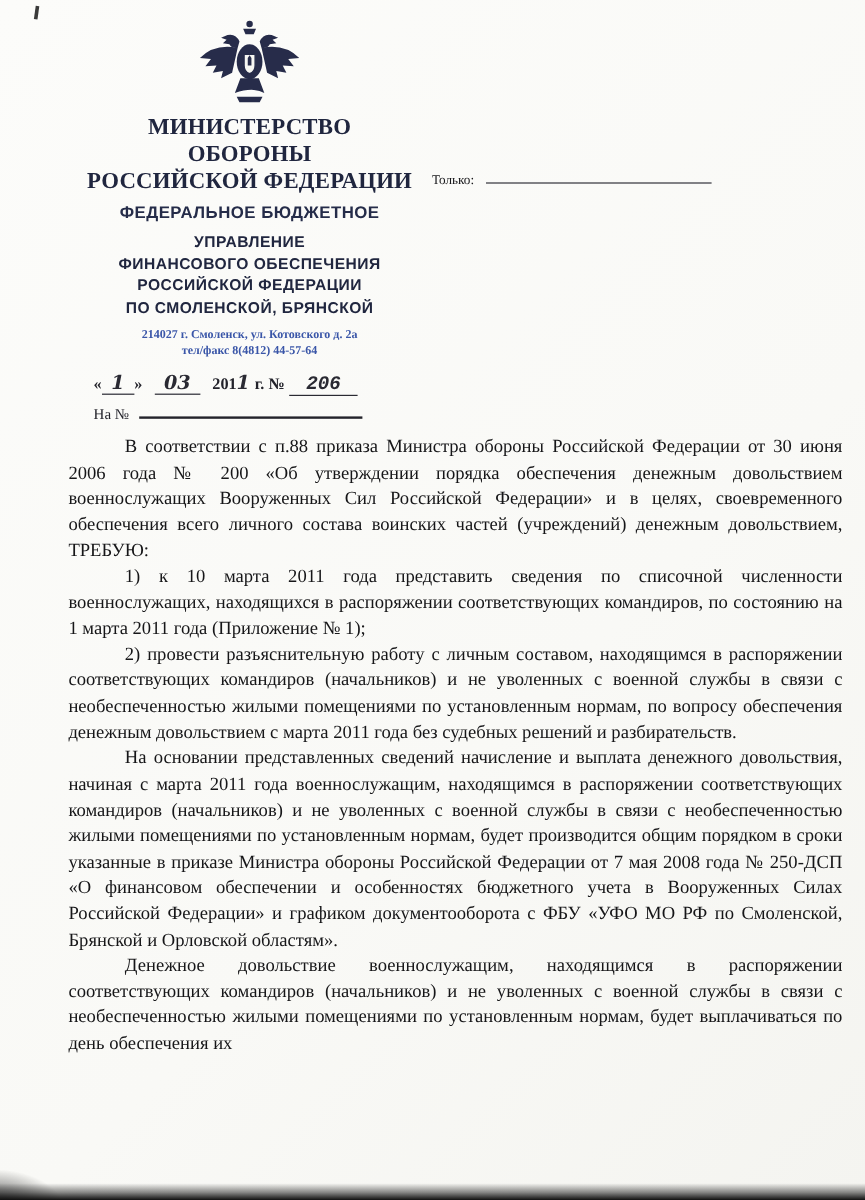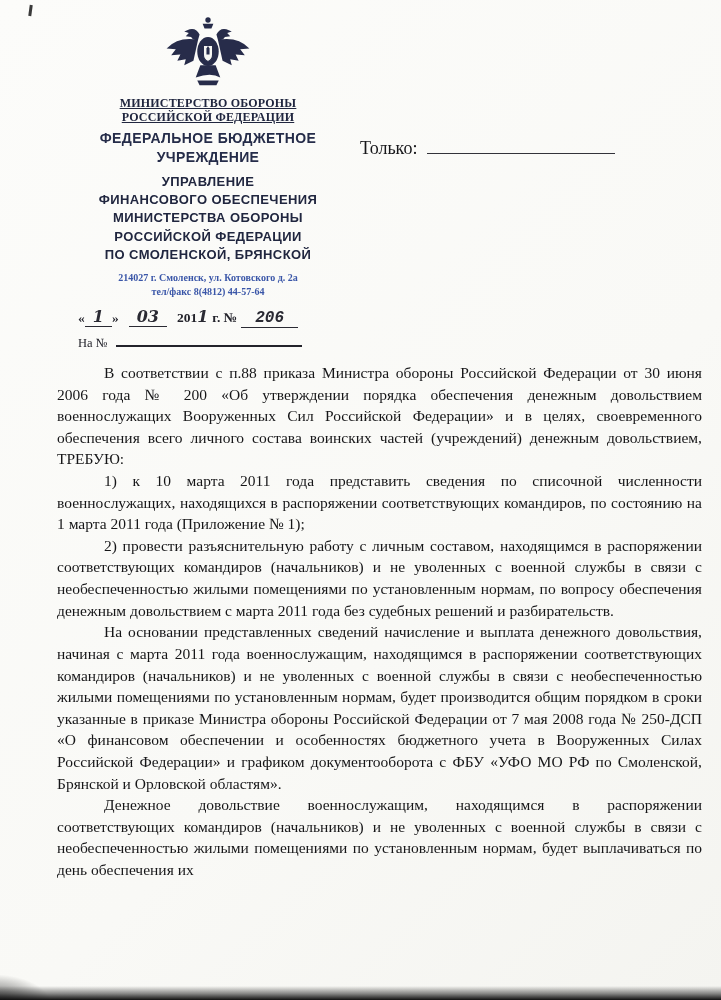--- a/index.html
+++ b/index.html
@@ -14,38 +14,38 @@
   }
   
   .edge-bottom{position:absolute;left:0;right:0;bottom:0;height:14px;
     background:linear-gradient(to bottom, rgba(0,0,0,0) 0%, rgba(40,40,40,.55) 55%, #101010 100%);}
   .corner-blotch{position:absolute;left:-6px;bottom:-8px;width:60px;height:34px;
     background:radial-gradient(ellipse at left bottom, rgba(0,0,0,.8), rgba(0,0,0,0) 70%);}
   .top-mark{position:absolute;left:29px;top:5px;width:3px;height:11px;background:#3a3a3a;transform:rotate(8deg);}
   
   .letterhead{position:absolute;left:72px;top:14px;width:272px;text-align:center;}
   .emblem{display:block;margin:0 auto 4px auto;}
-  .ministry{font-family:"Liberation Serif",serif;font-weight:bold;font-size:12px;line-height:1.18;
-    color:#20263f;letter-spacing:.2px;text-decoration:underline;}
+  .ministry{font-family:"Liberation Serif",serif;font-weight:bold;font-size:19px;line-height:1.18;
+    color:#20263f;letter-spacing:.2px;}
   .institution{margin-top:5px;font-family:"Liberation Sans",sans-serif;font-weight:bold;
     font-size:14px;line-height:1.35;color:#252c49;letter-spacing:.4px;}
   .department{margin-top:6px;font-family:"Liberation Sans",sans-serif;font-weight:bold;
     font-size:13px;line-height:1.4;color:#20263f;letter-spacing:.4px;}
   .address{margin-top:7px;font-size:10px;line-height:1.35;font-weight:bold;color:#3a56a8;}
   .date-line{margin-top:9px;text-align:left;padding-left:6px;font-size:13.5px;font-weight:bold;color:#23232b;}
   .hw{font-family:"DejaVu Serif",serif;font-style:italic;font-size:16px;font-weight:bold;color:#2a2a33;}
   .u{border-bottom:1.6px solid #2a2a33;padding:0 8px;}
   .u-long{border-bottom:1.6px solid #2a2a33;padding:0 14px;font-family:Liberation Mono, monospace;}
   .sp{display:inline-block;width:10px;}
   .na-line{margin-top:6px;text-align:left;padding-left:6px;font-size:12.5px;font-weight:normal;color:#23232b;}
   .blank{display:inline-block;width:186px;border-bottom:2px solid #23232b;height:12px;margin-left:8px;}
   
   .recipient{position:absolute;left:350px;top:76px;width:358px;text-align:center;
     font-size:15.5px;line-height:1.3;color:#17171a;}
-  .only-line{position:absolute;left:360px;top:138px;font-size:18px;color:#17171a;}
+  .only-line{position:absolute;left:360px;top:138px;font-size:11px;color:#17171a;}
   .only-blank{display:inline-block;width:188px;border-bottom:1.7px solid #33333a;height:14px;margin-left:10px;}
   
   .body-text{position:absolute;left:57px;top:362px;width:645px;
     font-size:15.5px;line-height:1.395;text-align:justify;color:#161618;}
   .body-text p{margin:0;text-indent:47px;}
   .bold{font-weight:normal;}
 </style>
 </head>
 <body>
 
@@ -81,27 +81,25 @@
       <path d="M58 44 l2 -3 2 3 v8 h-4 z" fill="#272c4a"></path>
     </svg>
 
     <div class="ministry">
       <div>МИНИСТЕРСТВО ОБОРОНЫ</div>
       <div>РОССИЙСКОЙ ФЕДЕРАЦИИ</div>
     </div>
 
     <div class="institution">
       <div>ФЕДЕРАЛЬНОЕ  БЮДЖЕТНОЕ</div>
-      <div>УЧРЕЖДЕНИЕ</div>
     </div>
 
     <div class="department">
       <div>УПРАВЛЕНИЕ</div>
       <div>ФИНАНСОВОГО ОБЕСПЕЧЕНИЯ</div>
-      <div>МИНИСТЕРСТВА ОБОРОНЫ</div>
       <div>РОССИЙСКОЙ ФЕДЕРАЦИИ</div>
       <div>ПО СМОЛЕНСКОЙ, БРЯНСКОЙ</div>
     </div>
 
     <div class="address">
       <div>214027 г. Смоленск, ул. Котовского д. 2а</div>
       <div>тел/факс 8(4812) 44-57-64</div>
     </div>
 
     <div class="date-line">

